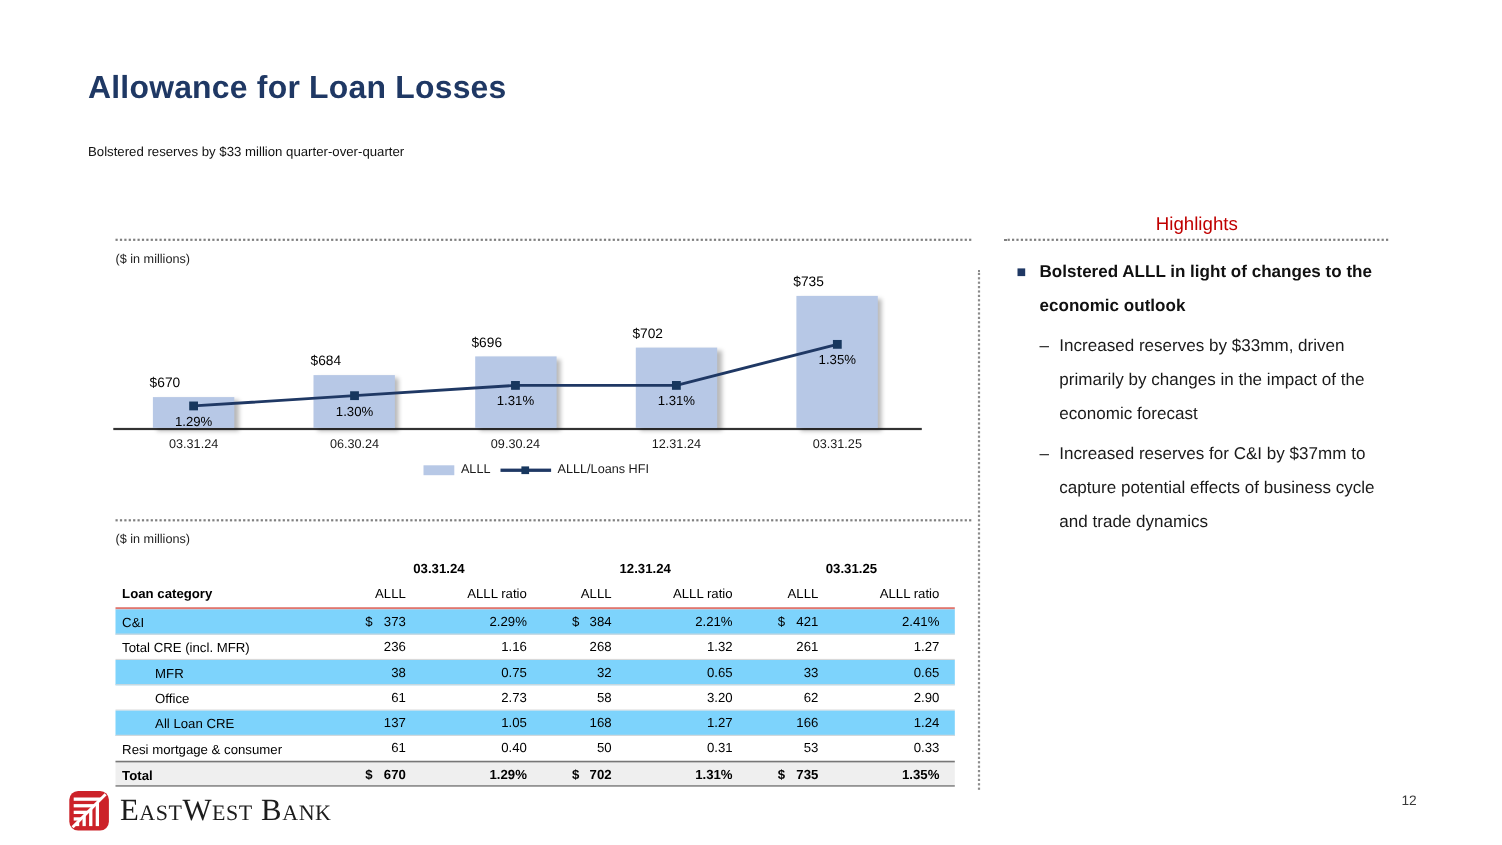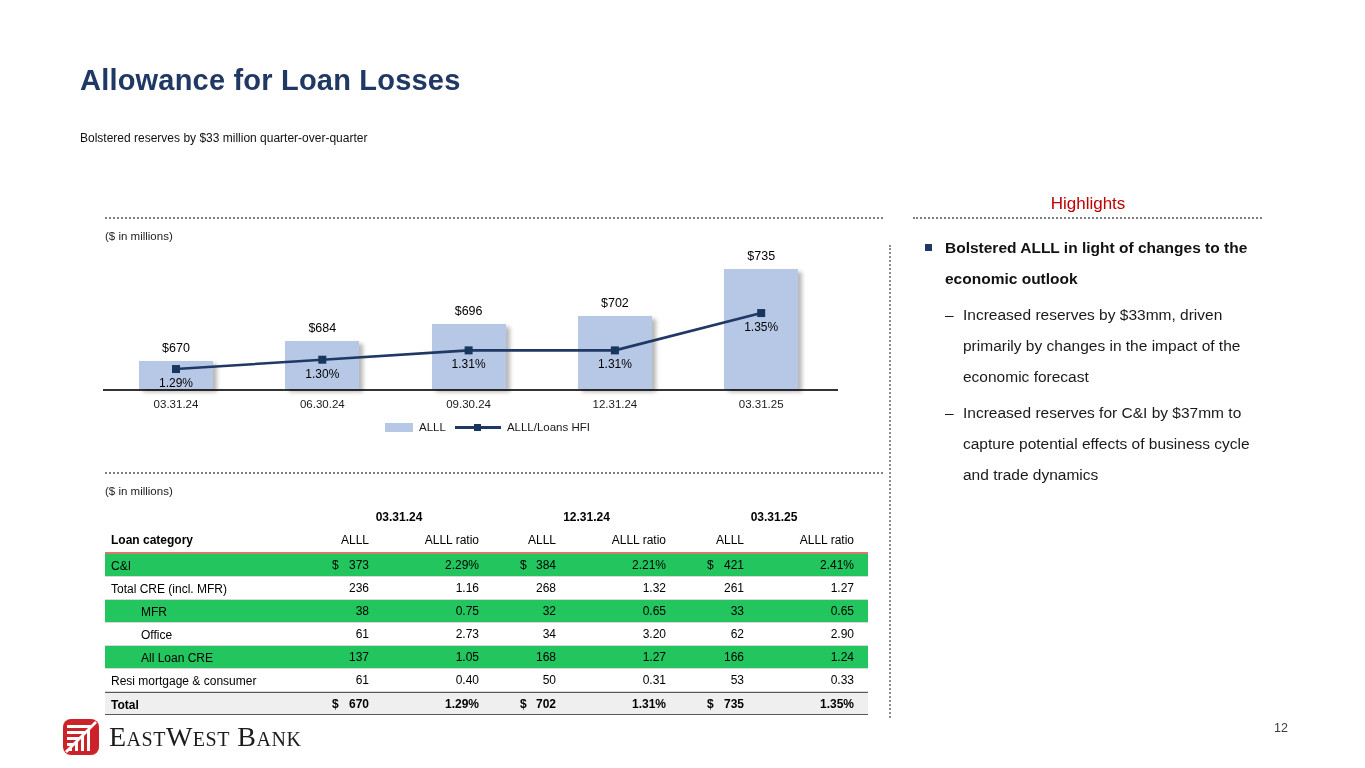--- a/index.html
+++ b/index.html
@@ -15,41 +15,41 @@
 
   .section-title { font-size:17px; color:#c00000; }
   .dotted-rule { border-bottom:2px dotted #7f7f7f; height:0; }
   .v-divider { border-left:2px dotted #8c8c8c; width:0; }
 
   .units-note { font-size:11.5px; color:#222; }
 
   
   #chart { left:105px; top:240px; width:765px; height:175px; }
   .bar { position:absolute; background:#b7c8e6; box-shadow:4px 3px 4px rgba(0,0,0,0.28); }
-  .bar-label { position:absolute; width:80px; text-align:center; font-size:12.5px; color:#000; }
+  .bar-label { position:absolute; width:80px; text-align:left; font-size:12.5px; color:#000; }
   .pct-label { position:absolute; width:70px; text-align:center; font-size:12px; color:#000; }
   .cat-label { position:absolute; width:90px; text-align:center; font-size:11.5px; color:#1a1a1a; }
   .axis-line { position:absolute; height:1.5px; background:#333; }
   #chart svg { position:absolute; left:0; top:0; overflow:visible; }
 
   .legend { left:105px; top:421px; width:765px; display:flex; justify-content:center; align-items:center; gap:9px; font-size:11.5px; color:#1a1a1a; }
   .legend-swatch { width:28px; height:9px; background:#b7c8e6; }
   .legend-line { position:relative; width:46px; height:9px; }
   .legend-line .ln { position:absolute; top:3.5px; left:0; width:46px; height:2.5px; background:#1f3864; }
   .legend-line .mk { position:absolute; top:1px; left:19px; width:7px; height:7px; background:#17375e; }
 
   
   #table { left:105px; top:505px; width:763px; font-size:12px; color:#000; }
   .t-grid { display:grid; grid-template-columns:200px 94px 94px 93px 94px 94px 94px; align-items:center; }
   .t-group { display:grid; grid-template-columns:200px 188px 187px 188px; height:23px; align-items:center; }
   .t-group .gh { text-align:center; font-weight:bold; }
   .t-head { height:26px; border-bottom:2px solid #e0766e; }
   .t-head .c0 { font-weight:bold; padding-left:6px; }
   .t-row { height:23px; border-bottom:1px solid #d9d9d9; }
-  .t-row.alt { background:#22c55e; }
+  .t-row.alt { background:#7dd3fc; }
   .t-row.total { font-weight:bold; background:#efefef; border-top:1px solid #595959; border-bottom:1px solid #595959; }
   .c0 { text-align:left; padding-left:6px; }
   .c0.indent { padding-left:36px; }
   .num { text-align:right; position:relative; height:23px; line-height:23px; }
   .num.alll { padding-right:30px; }
   .num.ratio { padding-right:14px; }
   .t-head .num { line-height:24px; height:24px; }
   .dollar { position:absolute; left:27px; top:0; }
 
   
@@ -168,21 +168,21 @@
         <div class="num ratio"><span>0.75</span></div>
         <div class="num alll"><span>32</span></div>
         <div class="num ratio"><span>0.65</span></div>
         <div class="num alll"><span>33</span></div>
         <div class="num ratio"><span>0.65</span></div>
       </div>
       <div class="t-grid t-row">
         <div class="c0 indent">Office</div>
         <div class="num alll"><span>61</span></div>
         <div class="num ratio"><span>2.73</span></div>
-        <div class="num alll"><span>34</span></div>
+        <div class="num alll"><span>58</span></div>
         <div class="num ratio"><span>3.20</span></div>
         <div class="num alll"><span>62</span></div>
         <div class="num ratio"><span>2.90</span></div>
       </div>
       <div class="t-grid t-row alt">
         <div class="c0 indent">All Loan CRE</div>
         <div class="num alll"><span>137</span></div>
         <div class="num ratio"><span>1.05</span></div>
         <div class="num alll"><span>168</span></div>
         <div class="num ratio"><span>1.27</span></div>

